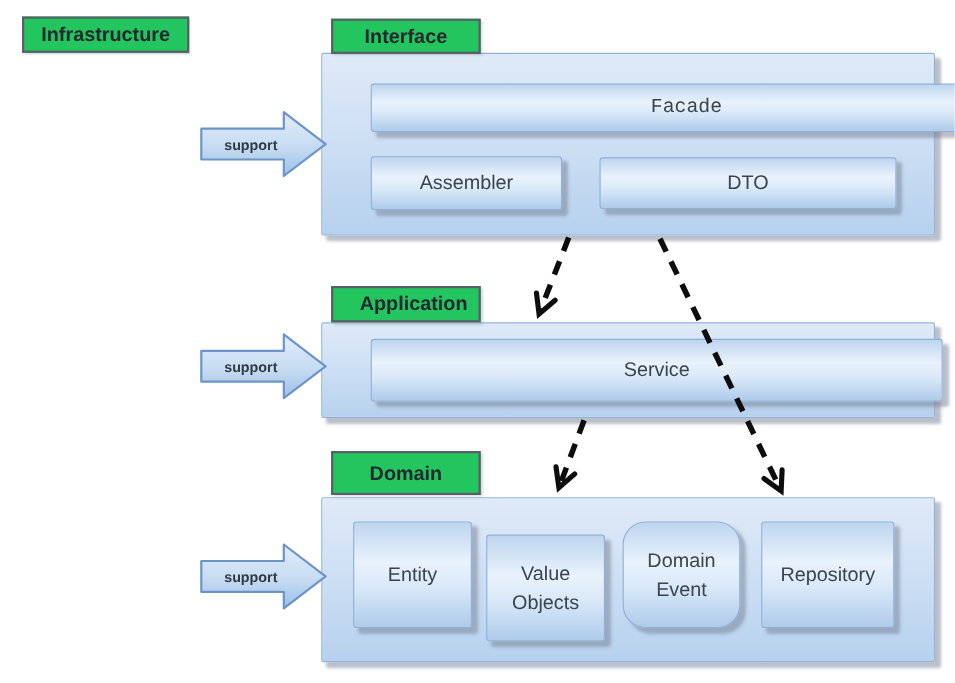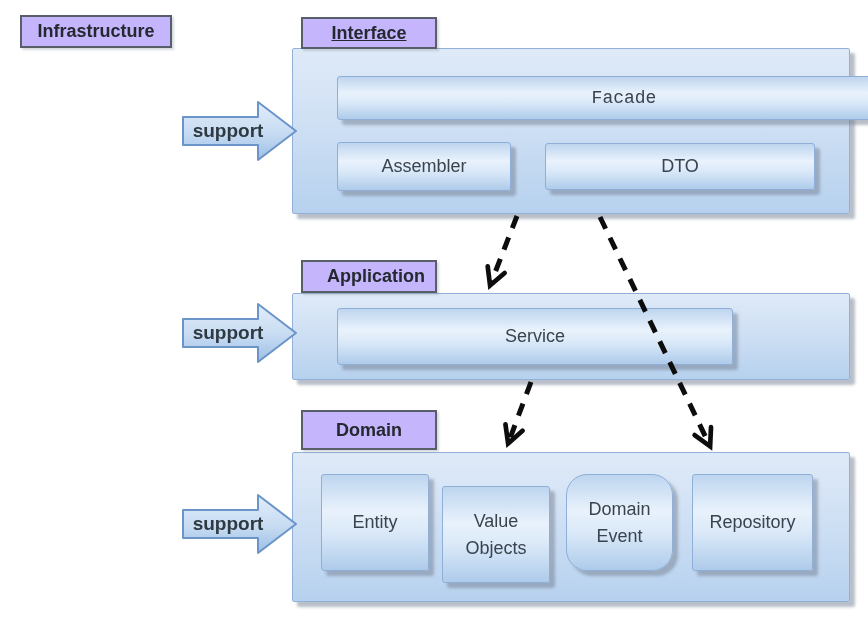--- a/index.html
+++ b/index.html
@@ -33,40 +33,40 @@
     line-height: 1.45;
     padding: 0 6px;
     box-sizing: border-box;
   }
   .tall-box {
     background: linear-gradient(to bottom, #d4e4f6 0%, #cadef4 60%, #c0d7f1 100%);
     line-height: 1.6;
   }
   .layer-label {
     position: absolute;
-    background: #c4b5fd;
+    background: #22c55e;
     border: 2px solid #585f68;
     display: flex;
     align-items: center;
     justify-content: center;
     font-weight: bold;
     font-size: 18px;
     color: #24292f;
     box-sizing: border-box;
     z-index: 5;
     box-shadow: 2px 2px 2px rgba(140,148,160,0.35);
   }
   .support-label {
     position: absolute;
     width: 84px;
     height: 20px;
     display: flex;
     align-items: center;
     justify-content: center;
-    font-size: 19px;
+    font-size: 13px;
     font-weight: bold;
     color: #2e3942;
     z-index: 8;
   }
   svg.overlay {
     position: absolute;
     left: 0; top: 0;
     z-index: 7;
     pointer-events: none;
   }
@@ -76,24 +76,24 @@
 
 <div class="canvas">
 
   <div class="layer-label" style="left:20px; top:15px; width:152px; height:33px;">Infrastructure</div>
 
   <div class="container" style="left:292px; top:48px; width:556px; height:164px;">
     <div class="box" style="left:44px; top:27px; width:574px; height:44px;font-family:Liberation Mono, monospace;">Facade</div>
     <div class="box" style="left:44px; top:93px; width:174px; height:49px;">Assembler</div>
     <div class="box" style="left:252px; top:94px; width:270px; height:47px;">DTO</div>
   </div>
-  <div class="layer-label" style="left:301px; top:17px; width:136px; height:32px;text-decoration:underline;">Interface</div>
+  <div class="layer-label" style="left:301px; top:17px; width:136px; height:32px;">Interface</div>
 
   <div class="container" style="left:292px; top:293px; width:556px; height:85px;">
-    <div class="box" style="left:44px; top:14px; width:396px; height:57px;">Service</div>
+    <div class="box" style="left:44px; top:14px; width:520px; height:57px;">Service</div>
   </div>
   <div class="layer-label" style="left:301px; top:260px; width:136px; height:33px;padding-left:14px;">Application</div>
 
   <div class="container" style="left:292px; top:452px; width:556px; height:148px;">
     <div class="box" style="left:28px; top:21px; width:108px; height:97px;">Entity</div>
     <div class="box" style="left:149px; top:21px; width:108px; height:97px;margin-top:12px;">Value Objects</div>
     <div class="box" style="left:273px; top:21px; width:107px; height:97px;border-radius:21px;">Domain Event</div>
     <div class="box" style="left:399px; top:21px; width:121px; height:97px;">Repository</div>
   </div>
   <div class="layer-label" style="left:301px; top:410px; width:136px; height:40px;">Domain</div>

